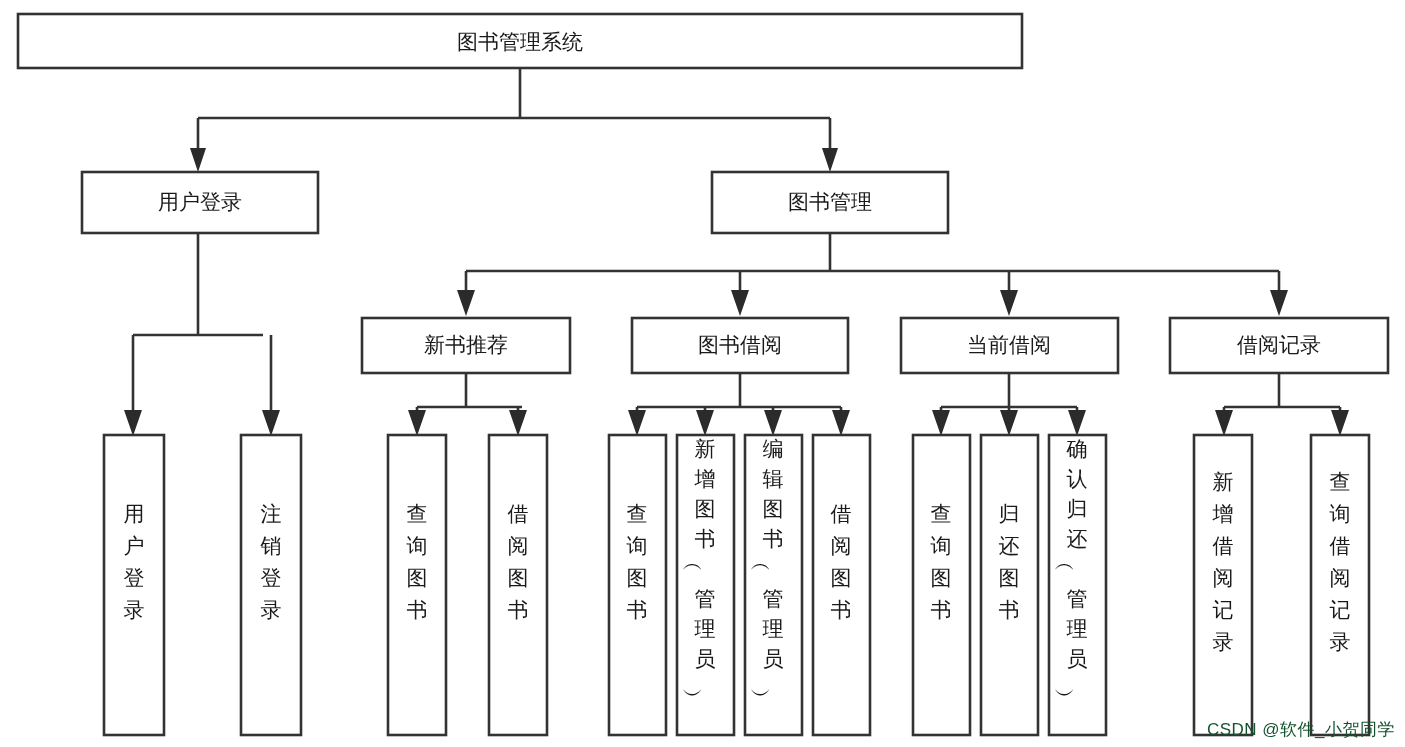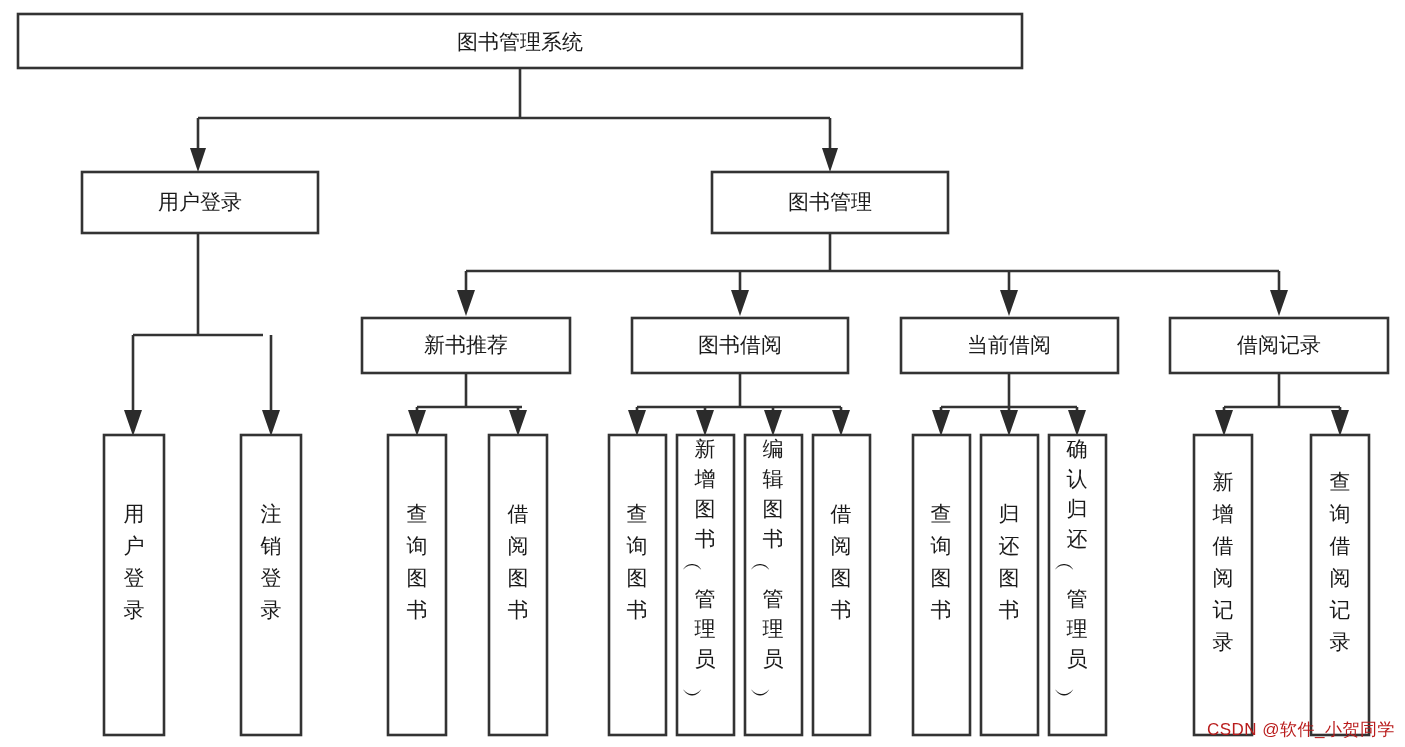--- a/index.html
+++ b/index.html
@@ -54,21 +54,21 @@
     font-size: 21px;
     fill: #1a1a1a;
     text-anchor: middle;
   }
   .watermark {
     position: absolute;
     right: 10px;
     bottom: 6px;
     font-family: "Liberation Sans", "DejaVu Sans", sans-serif;
     font-size: 17px;
-    color: #b91c1c;
+    color: #14532d;
     letter-spacing: 0.5px;
     white-space: nowrap;
     user-select: none;
   }
 </style>
 </head>
 <body>
 
 <div id="diagram-root">
 

